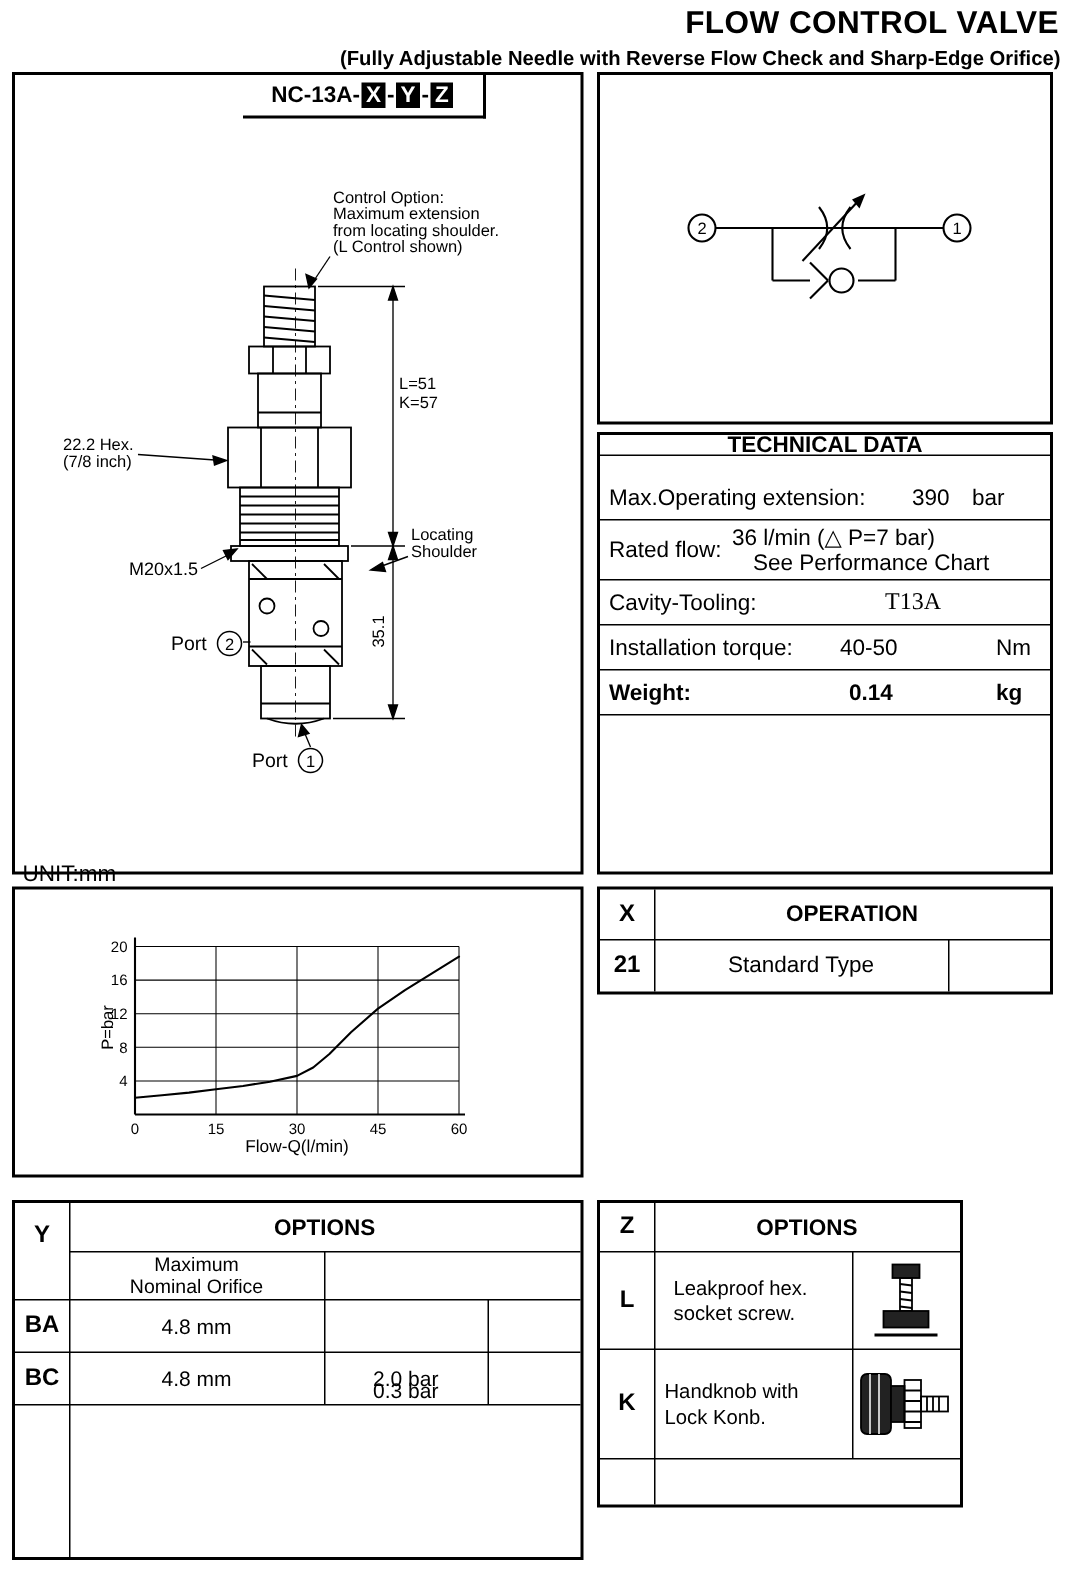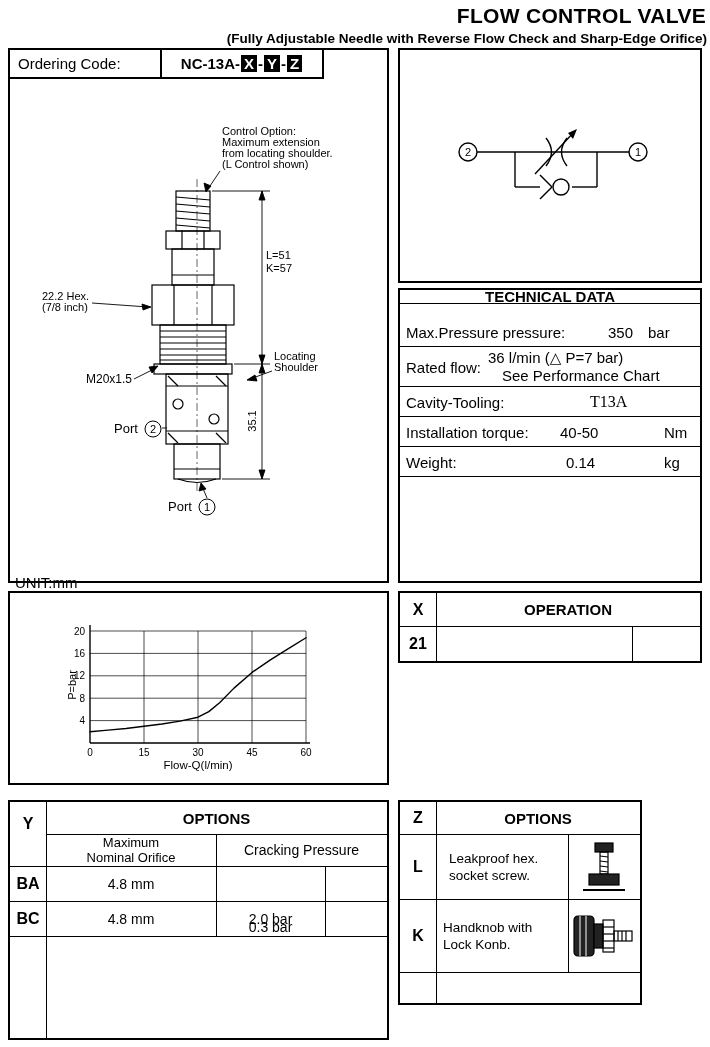--- a/index.html
+++ b/index.html
@@ -31,21 +31,20 @@
 </style>
 </head>
 <body>
 
 <div class="page">
 
   <div class="title">FLOW CONTROL VALVE</div>
   <div class="subtitle">(Fully Adjustable Needle with Reverse Flow Check and Sharp-Edge Orifice)</div>
 
   <div class="box" style="left:8px; top:48px; width:381px; height:535px;">
-    <div class="ord-label">Ordering Code:</div>
     <div class="ord-code">
       <span>NC-13A-</span>
         <span class="inv">X</span>
         <span>-</span>
         <span class="inv">Y</span>
         <span>-</span>
         <span class="inv">Z</span>
     </div>
 
     <svg class="abs" style="left:0; top:29px;" width="377" height="480" viewBox="0 0 377 480">
@@ -171,39 +170,39 @@
       </g>
       <polygon points="177,79 168,83 173,89" fill="#000"></polygon>
       <text x="68" y="106" font-size="11" text-anchor="middle">2</text>
       <text x="238" y="106" font-size="11" text-anchor="middle">1</text>
     </svg>
   </div>
 
   <div class="box" style="left:398px; top:288px; width:304px; height:295px;">
     <div class="tech-head">TECHNICAL DATA</div>
     <div class="tech-row" style="top:27px; height:30px;">
-      <span class="lab">Max.Pressure pressure:</span>
-      <span class="val" style="left:208px;">350</span>
+      <span class="lab">Max.Operating extension:</span>
+      <span class="val" style="left:208px;">390</span>
       <span class="un" style="left:248px;">bar</span>
     </div>
     <div class="tech-row" style="top:57px; height:40px;">
       <span class="lab">Rated flow:</span>
       <span class="abs" style="left:88px; top:2px;">36 l/min (△ P=7 bar)</span>
       <span class="abs" style="left:102px; top:20px;">See Performance Chart</span>
     </div>
     <div class="tech-row" style="top:97px; height:30px;">
       <span class="lab">Cavity-Tooling:</span>
       <span class="val serif" style="left:190px;">T13A</span>
     </div>
     <div class="tech-row" style="top:127px; height:30px;">
       <span class="lab">Installation torque:</span>
       <span class="val" style="left:160px;">40-50</span>
       <span class="un" style="left:264px;">Nm</span>
     </div>
-    <div class="tech-row" style="top:157px; height:30px;">
+    <div class="tech-row" style="top:157px; height:30px;font-weight:bold;">
       <span class="lab">Weight:</span>
       <span class="val" style="left:166px;">0.14</span>
       <span class="un" style="left:264px;">kg</span>
     </div>
   </div>
 
   <div class="box" style="left:8px; top:591px; width:381px; height:194px;">
     <div class="ylabel">P=bar</div>
     <svg id="chart-svg" width="377" height="190" viewBox="0 0 377 190">
         <line x1="80" y1="127.6" x2="296" y2="127.6" stroke="#000" stroke-width="0.7"></line>
@@ -232,37 +231,37 @@
     <div class="xlabel">Flow-Q(l/min)</div>
   </div>
 
   <div class="box" style="left:398px; top:591px; width:304px; height:72px;">
     <div class="vline" style="left:36px; top:0; height:68px;"></div>
     <div class="hline" style="left:0; top:33px; width:300px;"></div>
     <div class="vline" style="left:232px; top:33px; height:35px;"></div>
     <div class="cell b" style="left:0; top:0; width:36px; height:33px; font-size:16px;">X</div>
     <div class="cell b" style="left:36px; top:0; width:264px; height:33px; font-size:15px;">OPERATION</div>
     <div class="cell b" style="left:0; top:33px; width:36px; height:35px; font-size:16px;">21</div>
+    <div class="cell" style="left:36px; top:33px; width:196px; height:35px; font-size:15px;">Standard Type</div>
   </div>
 
   <div class="box" style="left:8px; top:800px; width:381px; height:240px;">
     <div class="vline" style="left:36px; top:0; height:236px;"></div>
     <div class="hline" style="left:36px; top:32px; width:341px;"></div>
     <div class="hline" style="left:0; top:64px; width:377px;"></div>
     <div class="hline" style="left:0; top:99px; width:377px;"></div>
     <div class="hline" style="left:0; top:134px; width:377px;"></div>
     <div class="vline" style="left:206px; top:32px; height:102px;"></div>
     <div class="vline" style="left:315px; top:64px; height:70px;"></div>
     <div class="cell b" style="left:0; top:0; width:36px; height:44px; font-size:16px;">Y</div>
     <div class="cell b" style="left:36px; top:0; width:341px; height:32px; font-size:15px;">OPTIONS</div>
     <div class="cell" style="left:36px; top:32px; width:170px; height:32px; font-size:13px; line-height:15px; flex-direction:column;">
       <div>Maximum</div>
       <div>Nominal Orifice</div>
     </div>
-    <div class="cell" style="left:206px; top:32px; width:171px; height:32px; font-size:14px;">Cracking Pressure</div>
     <div class="cell b" style="left:0; top:64px; width:36px; height:35px; font-size:16px;">BA</div>
     <div class="cell" style="left:36px; top:64px; width:170px; height:35px; font-size:14px;">4.8 mm</div>
     <div class="cell" style="left:206px; top:64px; width:109px; height:35px; font-size:14px;margin-top:43px;">0.3 bar</div>
     <div class="cell b" style="left:0; top:99px; width:36px; height:35px; font-size:16px;">BC</div>
     <div class="cell" style="left:36px; top:99px; width:170px; height:35px; font-size:14px;">4.8 mm</div>
     <div class="cell" style="left:206px; top:99px; width:109px; height:35px; font-size:14px;">2.0 bar</div>
   </div>
 
   <div class="box" style="left:398px; top:800px; width:244px; height:205px;">
     <div class="vline" style="left:36px; top:0; height:201px;"></div>

